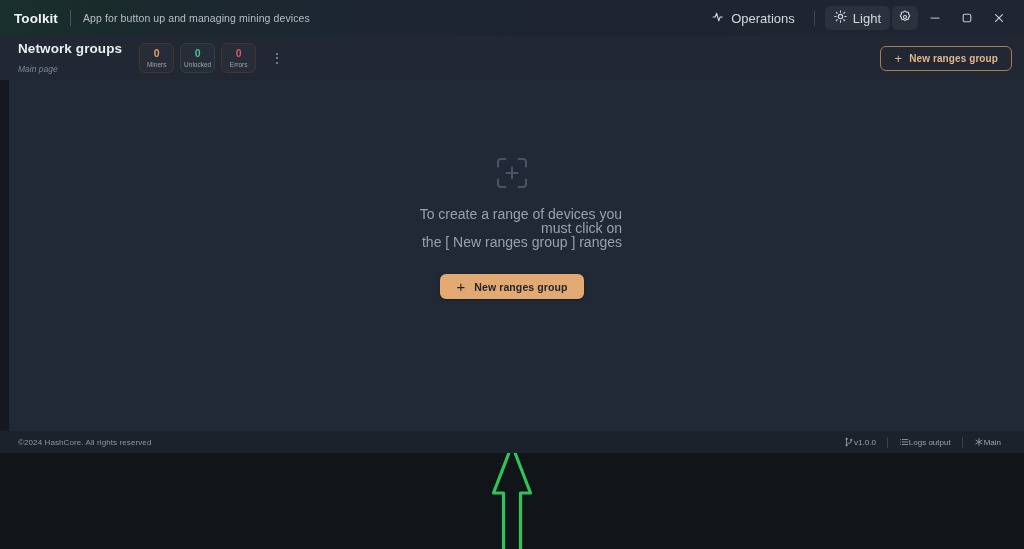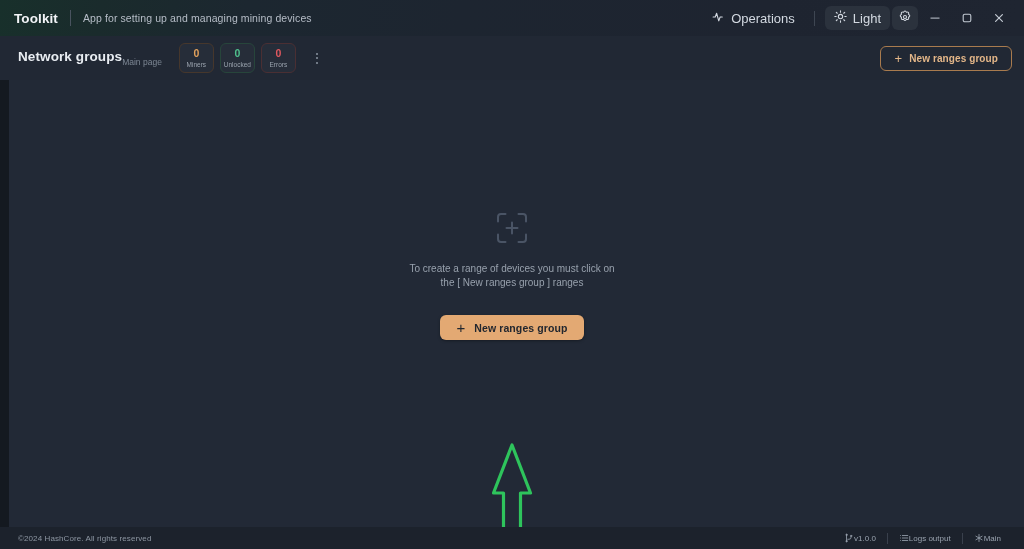--- a/index.html
+++ b/index.html
@@ -5,21 +5,21 @@
 <style>
   * { margin:0; padding:0; box-sizing:border-box; }
   html, body {
     width:1024px; height:549px;
     background:#111418;
     font-family:"Liberation Sans", sans-serif;
     overflow:hidden;
   }
   #app {
     position:relative;
-    width:1024px; height:549px;
+    width:1024px; height:453px;
     display:flex; flex-direction:column;
     background:#1e242e;
   }
 
   
   .titlebar {
     height:36px; flex:0 0 36px;
     display:flex; align-items:center;
     background:
       linear-gradient(100deg,
@@ -62,27 +62,27 @@
   .win-btn svg { display:block; }
 
   
   .page-header {
     height:44px; flex:0 0 44px;
     display:flex; align-items:center;
     padding:0 12px 0 18px;
     background:#212834;
     position:relative; z-index:5;
   }
-  .ph-titleblock { display:flex; flex-direction:row; justify-content:center; }
+  .ph-titleblock { display:flex; flex-direction:column; justify-content:center; }
   .ph-title {
     font-size:13.5px; font-weight:bold; color:#e9edf2;
     line-height:15px; letter-spacing:.1px;
   }
   .ph-sub {
-    font-size:8.5px; color:#7d8794; line-height:12px; margin-top:7px;
+    font-size:8.5px; color:#7d8794; line-height:12px; margin-top:7px;font-style:italic;
   }
   .stats { display:flex; align-items:center; gap:6px; margin-left:17px; }
   .stat {
     width:35px; height:30px; border-radius:6px;
     display:flex; flex-direction:column; align-items:center;
     justify-content:center; background:#262d39;
   }
   .stat-val { font-size:10.5px; font-weight:bold; line-height:11px; }
   .stat-lbl { font-size:6.5px; color:#9aa3ae; line-height:9px; margin-top:1px; }
   .stat.miners  { border:1px solid #46372c; }
@@ -123,21 +123,21 @@
   .empty {
     display:flex; flex-direction:column; align-items:center;
     transform:translateY(-28px);
   }
   .empty-icon { color:#4a5465; margin-bottom:13px; }
   .empty-title {
     font-size:15.5px; font-weight:bold; color:#e6eaf0;
     letter-spacing:.1px; margin-bottom:10px;
   }
   .empty-desc {
-    font-size:10px; color:#98a1ad; text-align:center;
+    font-size:14px; color:#98a1ad; text-align:right;
     line-height:14px; max-width:220px; margin-bottom:25px;
   }
   .btn-solid {
     display:flex; align-items:center; justify-content:center; gap:9px;
     height:25px; padding:0 16px;
     background:#e3a973; border:none; border-radius:6px;
     color:#22272f; font-size:10.5px; font-weight:bold;
     font-family:"Liberation Sans", sans-serif;
     letter-spacing:.1px; cursor:default;
     box-shadow:0 1px 3px rgba(0,0,0,.35);
@@ -170,21 +170,21 @@
 </style>
 </head>
 <body>
 
 <div id="app">
 
   <div class="titlebar">
     <div class="tb-left">
       <span class="app-title">Toolkit</span>
       <span class="tb-sep"></span>
-      <span class="app-subtitle">App for setting up and managing mining devices</span>
+      <span class="app-subtitle">App for button up and managing mining devices</span>
     </div>
 
     <div class="tb-right">
 
       <button class="tb-btn">
         <span>
           <svg width="13" height="13" viewBox="0 0 24 24" fill="none" stroke="currentColor" stroke-width="2" stroke-linecap="round" stroke-linejoin="round">
             <path d="M2 13h4l2.5-7 4 14 2.5-7h4"></path>
           </svg>
         </span>

